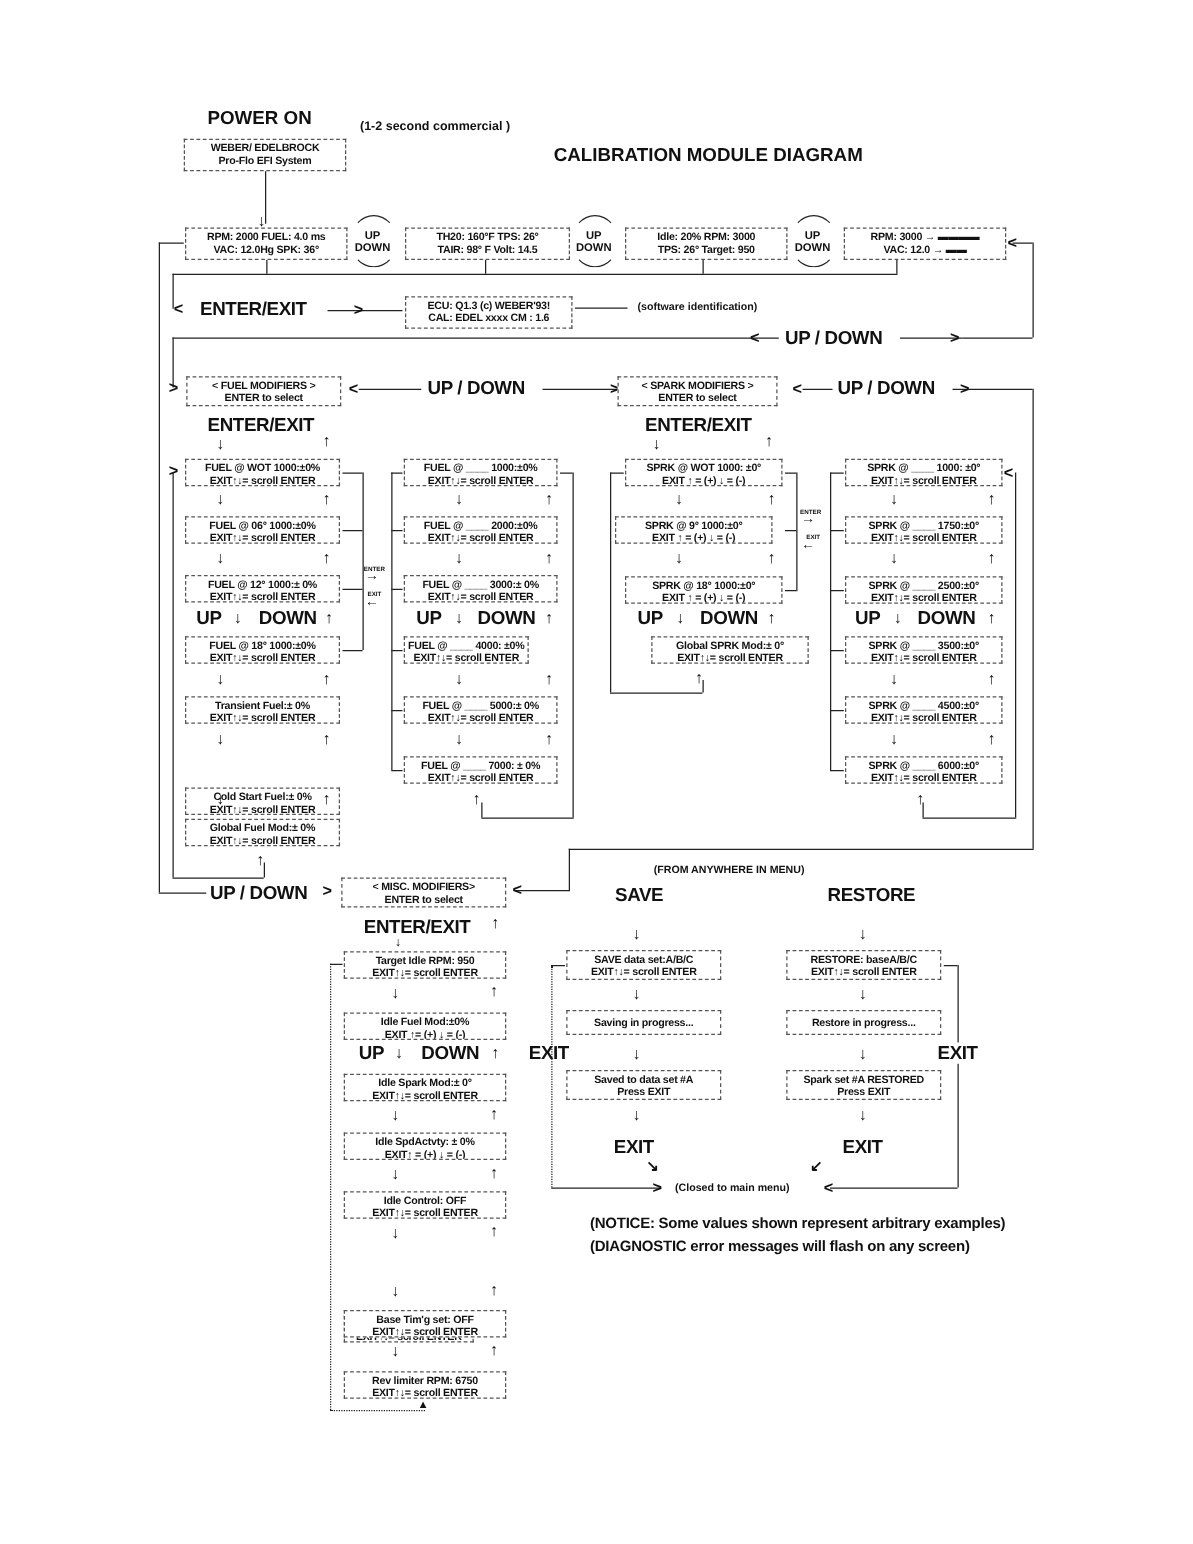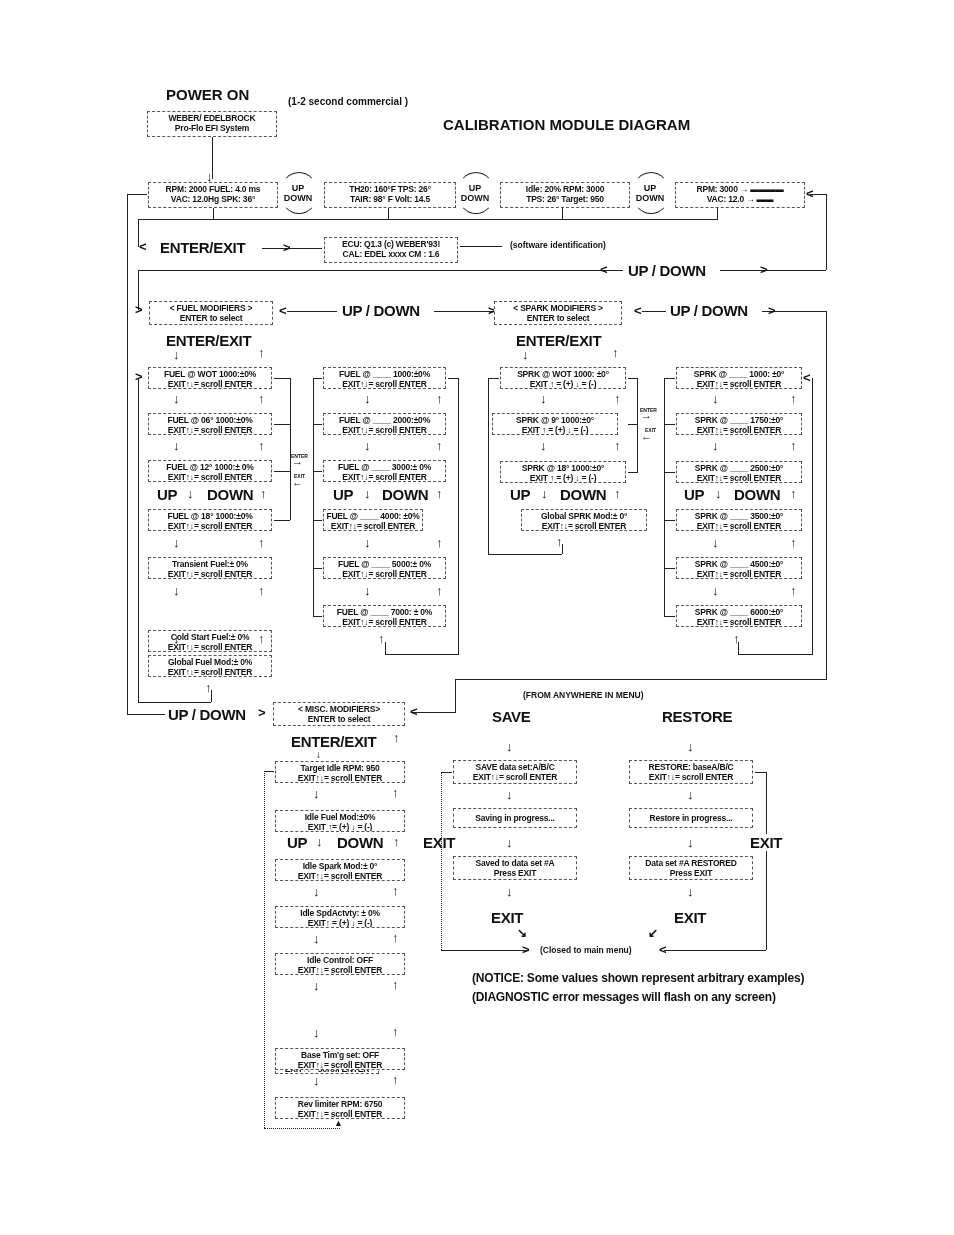--- a/index.html
+++ b/index.html
@@ -408,21 +408,21 @@
 <div class="arr" style="left:517px;top:927px;font-size:12px;">↘</div>
 
 <div class="box" style="left:629px;top:760px;width:124px;height:24px;">
     <span>RESTORE: baseA/B/C</span>
     <span>EXIT↑↓= scroll ENTER</span>
   </div>
 <div class="box" style="left:629px;top:808px;width:124px;height:20px;line-height:16px;">
     <span>Restore in progress...</span>
   </div>
 <div class="box" style="left:629px;top:856px;width:124px;height:24px;">
-    <span>Data set #A  RESTORED</span>
+    <span>Spark set #A  RESTORED</span>
     <span>Press EXIT</span>
   </div>
 <div class="arr" style="left:687px;top:788px;">↓</div>
 <div class="arr" style="left:687px;top:836px;">↓</div>
 <div class="arr" style="left:687px;top:885px;">↓</div>
 <div class="big" style="left:674px;top:909px;">EXIT</div>
 <div class="arr" style="left:648px;top:927px;font-size:12px;">↙</div>
 
 <div class="big" style="left:423px;top:834px;">EXIT</div>
 <div class="v" style="left:441px;top:772px;height:178px;border-left-style:dotted;"></div>

